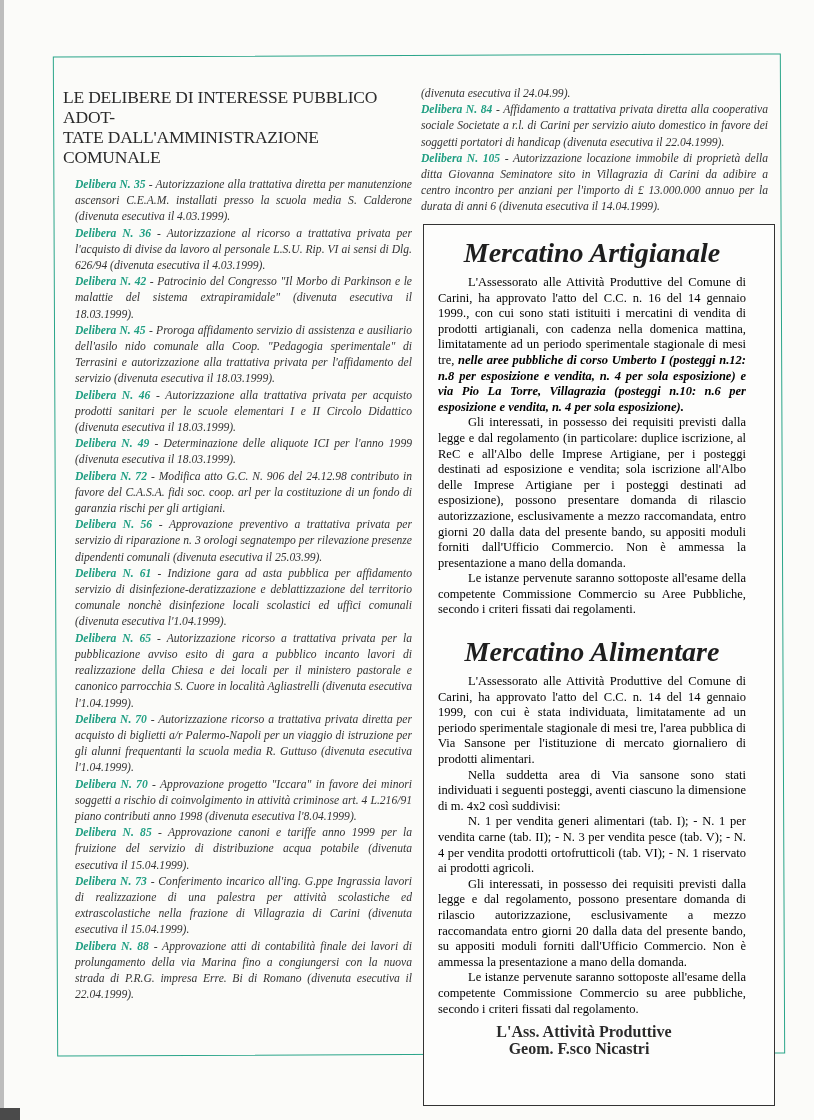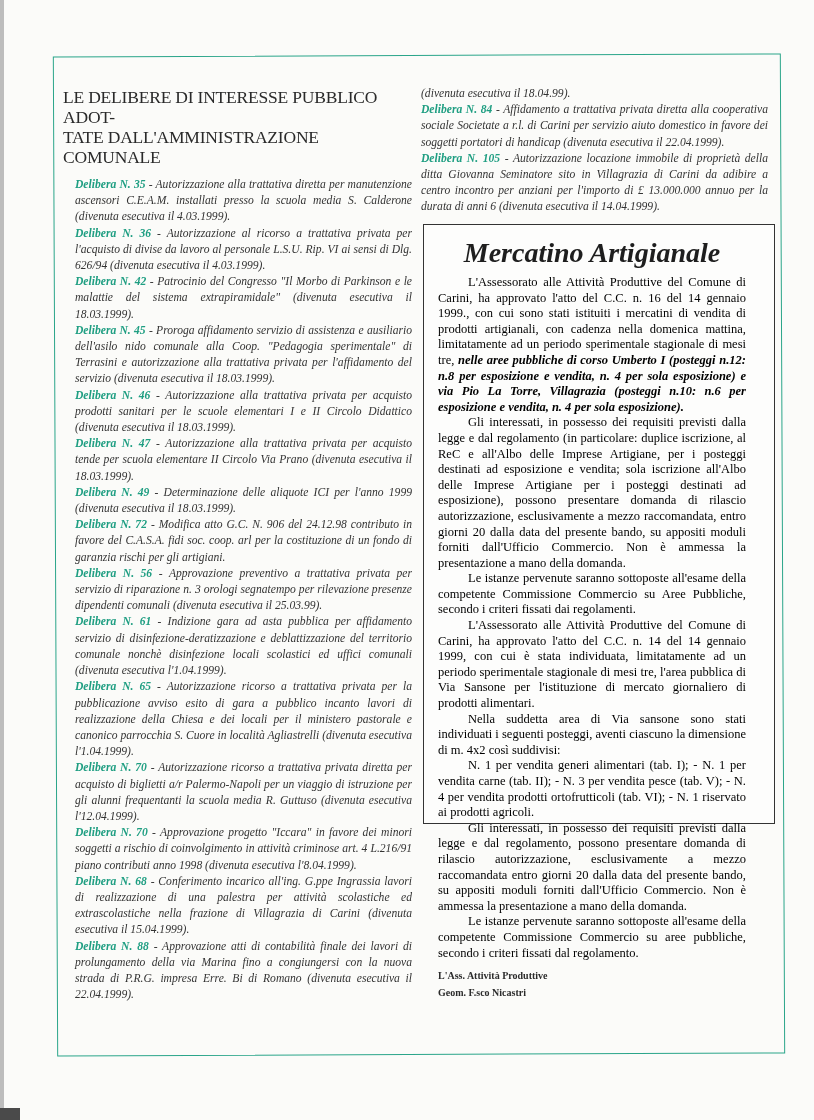--- a/index.html
+++ b/index.html
@@ -15,31 +15,31 @@
   }
   .col-left { position:absolute; left:75px; top:72px; width:337px; }
   .col-right { position:absolute; left:421px; top:86px; width:347px; }
   .crest-row { display:flex; align-items:center; justify-content:center; margin-left:20px; height:75px; }
   .crest { width:52px; height:72px; margin-right:4px; }
   .city-title { font-family:"Liberation Serif", serif; font-weight:bold; font-size:18px; letter-spacing:0.5px; color:#222; }
   .main-title { font-size:17.5px; line-height:20px; margin:15px 0 10px -12px; color:#2a2a2a; letter-spacing:-0.2px; }
   .del { font-style:italic; font-size:11.6px; line-height:16.2px; text-align:justify; margin:0; color:#333; }
   .del .num { color:#1f9e82; font-weight:bold; }
   .box {
-    position:absolute; left:423px; top:224px; width:352px; height:600px;
+    position:absolute; left:423px; top:224px; width:352px; height:882px;
     border:1.5px solid #333; box-sizing:border-box; padding:12px 28px 0 14px; background:#fdfdfc;
   }
   .box h2 {
     font-family:"Liberation Serif", serif; font-style:italic; font-weight:bold;
     font-size:28px; text-align:center; margin:0 0 6px 0; color:#1e1e1e;
   }
   .box p { font-size:12.5px; line-height:15.6px; text-align:justify; margin:0; color:#000000; }
   .box p.ind { text-indent:30px; }
   .box b.bi { font-style:italic; font-weight:bold; }
-  .sign { text-align:left; font-weight:bold; font-size:10px; line-height:17px; margin-top:6px; padding-right:16px; }
+  .sign { text-align:center; font-weight:bold; font-size:16px; line-height:17px; margin-top:6px; padding-right:16px; }
   .sign span { display:block; }
   .sign .s2 { padding-right:10px; }
 </style>
 </head>
 <body>
 
 <div class="left-edge"></div>
 <div class="corner-mark"></div>
 <div class="frame"></div>
 
@@ -48,46 +48,47 @@
     <div>LE DELIBERE DI INTERESSE PUBBLICO ADOT-</div>
     <div>TATE DALL'AMMINISTRAZIONE COMUNALE</div>
   </div>
 
   <div>
     <p class="del"><span class="num">Delibera N. 35</span><span> - Autorizzazione alla trattativa diretta per manutenzione ascensori C.E.A.M. installati presso la scuola media S. Calderone (divenuta esecutiva il 4.03.1999).</span></p>
     <p class="del"><span class="num">Delibera N. 36</span><span> - Autorizzazione al ricorso a trattativa privata per l'acquisto di divise da lavoro al personale L.S.U. Rip. VI ai sensi di Dlg. 626/94 (divenuta esecutiva il 4.03.1999).</span></p>
     <p class="del"><span class="num">Delibera N. 42</span><span> - Patrocinio del Congresso "Il Morbo di Parkinson e le malattie del sistema extrapiramidale" (divenuta esecutiva il 18.03.1999).</span></p>
     <p class="del"><span class="num">Delibera N. 45</span><span> - Proroga affidamento servizio di assistenza e ausiliario dell'asilo nido comunale alla Coop. "Pedagogia sperimentale" di Terrasini e autorizzazione alla trattativa privata per l'affidamento del servizio (divenuta esecutiva il 18.03.1999).</span></p>
     <p class="del"><span class="num">Delibera N. 46</span><span> - Autorizzazione alla trattativa privata per acquisto prodotti sanitari per le scuole elementari I e II Circolo Didattico (divenuta esecutiva il 18.03.1999).</span></p>
-    <p class="del"><span class="num">Delibera N. 47</span><span> - Autorizzazione alla trattativa privata per acquisto tende per scuola elementare II Circolo Via Prano (divenuta esecutiva il 18.03.1999).</span></p>
     <p class="del"><span class="num">Delibera N. 49</span><span> - Determinazione delle aliquote ICI per l'anno 1999 (divenuta esecutiva il 18.03.1999).</span></p>
     <p class="del"><span class="num">Delibera N. 72</span><span> - Modifica atto G.C. N. 906 del 24.12.98 contributo in favore del C.A.S.A. fidi soc. coop. arl per la costituzione di un fondo di garanzia rischi per gli artigiani.</span></p>
     <p class="del"><span class="num">Delibera N. 56</span><span> - Approvazione preventivo a trattativa privata per servizio di riparazione n. 3 orologi segnatempo per rilevazione presenze dipendenti comunali (divenuta esecutiva il 25.03.99).</span></p>
     <p class="del"><span class="num">Delibera N. 61</span><span> - Indizione gara ad asta pubblica per affidamento servizio di disinfezione-deratizzazione e deblattizzazione del territorio comunale nonchè disinfezione locali scolastici ed uffici comunali (divenuta esecutiva l'1.04.1999).</span></p>
     <p class="del"><span class="num">Delibera N. 65</span><span> - Autorizzazione  ricorso a trattativa privata per la pubblicazione avviso esito di gara a pubblico incanto lavori di realizzazione della Chiesa e dei locali per il ministero pastorale e canonico parrocchia S. Cuore in località Agliastrelli (divenuta esecutiva l'1.04.1999).</span></p>
-    <p class="del"><span class="num">Delibera N. 70</span><span> - Autorizzazione ricorso a trattativa privata diretta per acquisto di biglietti a/r Palermo-Napoli per un viaggio di istruzione per gli alunni frequentanti la scuola media R. Guttuso (divenuta esecutiva l'12.04.1999).</span></p>
+    <p class="del"><span class="num">Delibera N. 70</span><span> - Autorizzazione ricorso a trattativa privata diretta per acquisto di biglietti a/r Palermo-Napoli per un viaggio di istruzione per gli alunni frequentanti la scuola media R. Guttuso (divenuta esecutiva l'1.04.1999).</span></p>
     <p class="del"><span class="num">Delibera N. 70</span><span> - Approvazione progetto "Iccara" in favore dei minori soggetti a rischio di coinvolgimento in attività criminose art. 4 L.216/91 piano contributi anno 1998 (divenuta esecutiva l'8.04.1999).</span></p>
-    <p class="del"><span class="num">Delibera N. 68</span><span> - Conferimento incarico all'ing. G.ppe Ingrassia lavori di realizzazione di una palestra per attività scolastiche ed extrascolastiche nella frazione di Villagrazia di Carini (divenuta esecutiva il 15.04.1999).</span></p>
+    <p class="del"><span class="num">Delibera N. 85</span><span> - Approvazione canoni e tariffe anno 1999 per la fruizione del servizio di distribuzione acqua potabile (divenuta esecutiva il 15.04.1999).</span></p>
+    <p class="del"><span class="num">Delibera N. 73</span><span> - Conferimento incarico all'ing. G.ppe Ingrassia lavori di realizzazione di una palestra per attività scolastiche ed extrascolastiche nella frazione di Villagrazia di Carini (divenuta esecutiva il 15.04.1999).</span></p>
     <p class="del"><span class="num">Delibera N. 88</span><span> - Approvazione atti di contabilità finale dei lavori di prolungamento della via Marina fino a congiungersi con la nuova strada di P.R.G. impresa Erre. Bi di Romano (divenuta esecutiva il 22.04.1999).</span></p>
 
   </div>
 </div>
 
 <div class="col-right">
-  <p class="del">(divenuta esecutiva il 18.04.99).</p>
+  <p class="del">(divenuta esecutiva il 24.04.99).</p>
   <p class="del"><span class="num">Delibera N. 84</span><span> - Affidamento a trattativa privata diretta  alla cooperativa sociale Societate a r.l. di Carini per servizio aiuto domestico in favore dei soggetti portatori di handicap (divenuta esecutiva il 22.04.1999).</span></p>
   <p class="del"><span class="num">Delibera N. 105</span><span> - Autorizzazione locazione immobile di proprietà della ditta Giovanna Seminatore sito in Villagrazia di Carini da adibire a centro incontro per anziani per l'importo di £ 13.000.000 annuo per la durata di anni 6 (divenuta esecutiva il 14.04.1999).</span></p>
 </div>
 
 <div class="box">
   <h2>Mercatino Artigianale</h2>
   <p class="ind"><span>L'Assessorato alle Attività Produttive del Comune di Carini, ha approvato l'atto del C.C. n. 16 del 14 gennaio 1999., con cui sono stati istituiti i mercatini di vendita di prodotti artigianali, con cadenza nella domenica mattina, limitatamente ad un  periodo sperimentale stagionale di mesi tre, </span><b class="bi">nelle aree pubbliche di corso Umberto I (posteggi n.12: n.8 per esposizione e vendita, n. 4 per sola esposizione)  e via Pio La Torre,  Villagrazia (posteggi n.10: n.6 per esposizione e vendita, n. 4 per sola esposizione).</b></p>
   <p class="ind">Gli interessati, in possesso dei requisiti previsti dalla legge e dal regolamento (in particolare: duplice iscrizione, al ReC e all'Albo delle Imprese Artigiane, per i posteggi destinati ad esposizione e vendita; sola iscrizione all'Albo delle Imprese Artigiane per i posteggi destinati ad esposizione), possono presentare domanda di rilascio autorizzazione, esclusivamente a mezzo raccomandata, entro giorni 20 dalla data del presente bando, su appositi moduli forniti dall'Ufficio Commercio. Non è ammessa la presentazione a mano della domanda.</p>
   <p class="ind">Le istanze pervenute saranno sottoposte all'esame della competente Commissione Commercio su Aree Pubbliche, secondo i criteri fissati dai regolamenti.</p>
 
+  <h2 style="margin-top:18px;">Mercatino Alimentare</h2>
   <p class="ind">L'Assessorato alle Attività Produttive del Comune di Carini, ha approvato l'atto del C.C. n. 14 del 14 gennaio 1999, con cui è stata individuata, limitatamente ad un periodo sperimentale stagionale di mesi tre, l'area pubblica di Via Sansone per l'istituzione di mercato giornaliero di prodotti alimentari.</p>
   <p class="ind">Nella suddetta area di Via sansone sono stati individuati i seguenti posteggi, aventi ciascuno la dimensione di m. 4x2 così suddivisi:</p>
   <p class="ind">N. 1 per vendita generi alimentari (tab. I); - N. 1 per vendita carne (tab. II); - N. 3 per vendita pesce (tab. V); - N. 4 per vendita prodotti ortofrutticoli (tab. VI); - N. 1 riservato ai prodotti agricoli.</p>
   <p class="ind">Gli interessati, in possesso dei requisiti previsti dalla legge e dal regolamento, possono presentare domanda di rilascio autorizzazione, esclusivamente a mezzo raccomandata entro giorni 20 dalla data del presente bando, su appositi moduli forniti dall'Ufficio Commercio. Non è ammessa la presentazione a mano della domanda.</p>
   <p class="ind">Le istanze pervenute saranno sottoposte all'esame della competente Commissione Commercio su aree pubbliche, secondo i criteri fissati dal regolamento.</p>
   <div class="sign">
     <span>L'Ass. Attività Produttive</span>
     <span class="s2">Geom. F.sco Nicastri</span>
   </div>
 </div>

